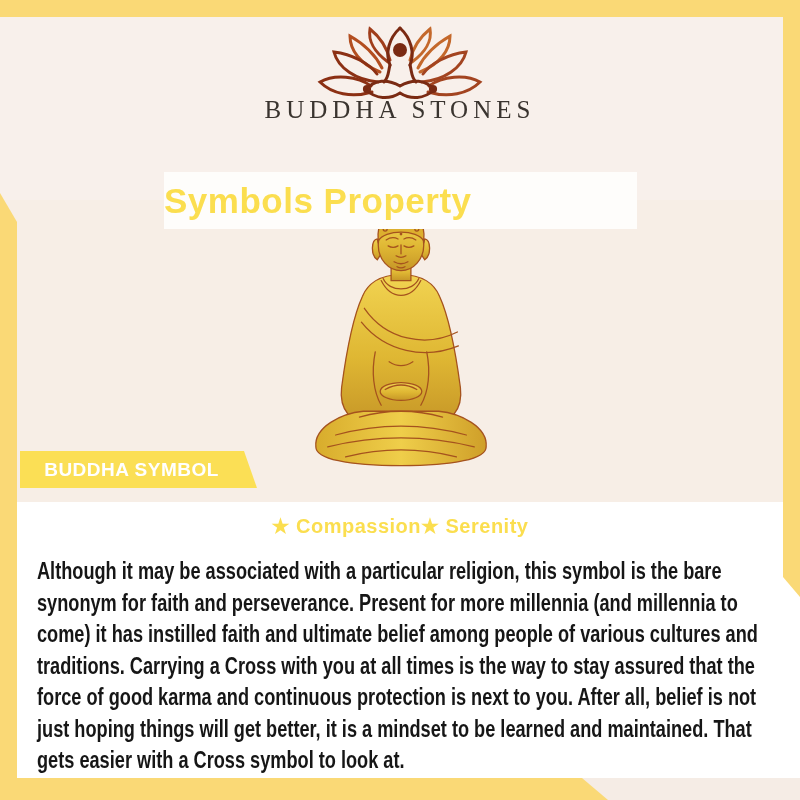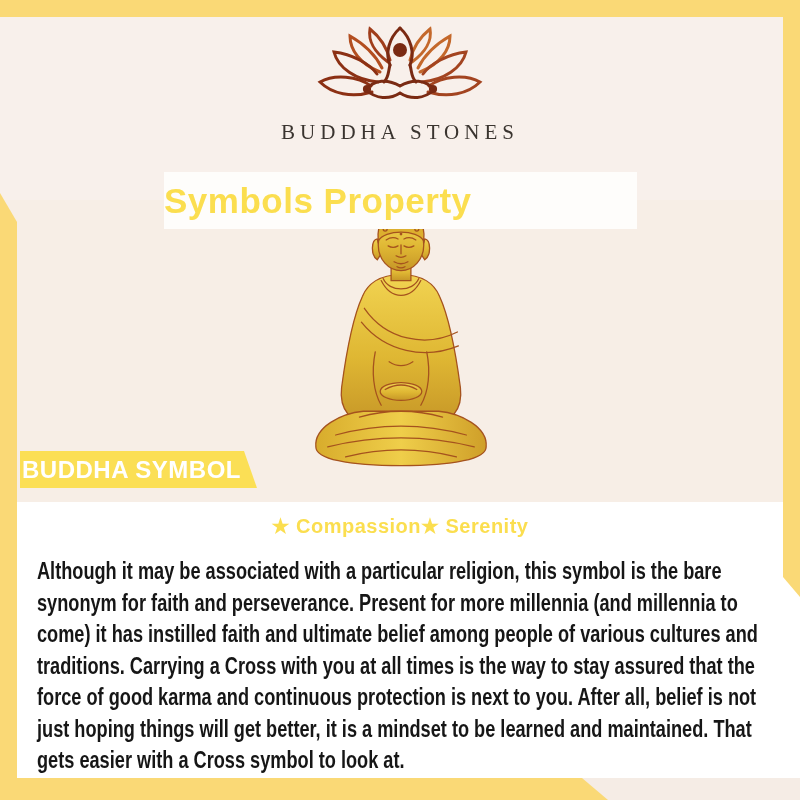--- a/index.html
+++ b/index.html
@@ -24,37 +24,37 @@
   .left-bar{position:absolute;left:0;top:193px;width:17px;height:607px;background:var(--accent-yellow);
             clip-path:polygon(0 0,100% 29px,100% 100%,0 100%);z-index:6;}
   .right-bar{position:absolute;left:783px;top:17px;width:17px;height:580px;background:var(--accent-yellow);
             clip-path:polygon(0 0,100% 0,100% 100%,0 calc(100% - 20px));z-index:6;}
   .bottom-strip{position:absolute;left:0;top:778px;width:800px;height:22px;background:var(--cream-strip);z-index:5;}
   .bottom-strip-yellow{position:absolute;left:0;top:0;width:608px;height:22px;background:var(--accent-yellow);
             clip-path:polygon(0 0,calc(100% - 26px) 0,100% 100%,0 100%);}
 
   
   .logo-svg{position:absolute;left:310px;top:24px;width:180px;height:86px;}
-  .brand{position:absolute;left:0;top:120px;width:800px;text-align:center;
-         font-family:"Liberation Serif",serif;font-size:21px;letter-spacing:5px;
+  .brand{position:absolute;left:0;top:96px;width:800px;text-align:center;
+         font-family:"Liberation Serif",serif;font-size:25px;letter-spacing:5px;
          color:var(--brand-dark);font-weight:400;}
 
   
   .title-band{position:absolute;left:164px;top:141px;width:473px;height:57px;background:var(--band-white);
               display:flex;align-items:center;justify-content:flex-start;z-index:4;margin-top:31px;}
   .title-band h1{font-size:35px;font-weight:700;color:var(--bright-yellow);letter-spacing:0.5px;}
 
   
   .buddha-svg{position:absolute;left:302px;top:203px;width:198px;height:266px;z-index:2;}
 
   
   .ribbon{position:absolute;left:20px;top:451px;width:237px;height:37px;background:var(--ribbon-yellow);
           clip-path:polygon(0 0,calc(100% - 13px) 0,100% 100%,0 100%);
           display:flex;align-items:center;justify-content:center;z-index:7;}
-  .ribbon span{color:#fff;font-size:24px;font-weight:600;letter-spacing:0.5px;padding-right:14px;}
+  .ribbon span{color:#fff;font-size:19px;font-weight:600;letter-spacing:0.5px;padding-right:14px;}
 
   
   .props{position:absolute;left:0;top:514px;width:800px;text-align:center;
          font-size:20px;font-weight:700;color:var(--bright-yellow);letter-spacing:0.5px;z-index:3;}
   .desc{position:absolute;left:37px;top:556px;width:935px;
         font-size:23px;line-height:31.5px;font-weight:700;color:var(--text-dark);
         transform:scaleX(0.79);transform-origin:0 0;letter-spacing:0;z-index:3;}
 </style>
 </head>
 <body>

